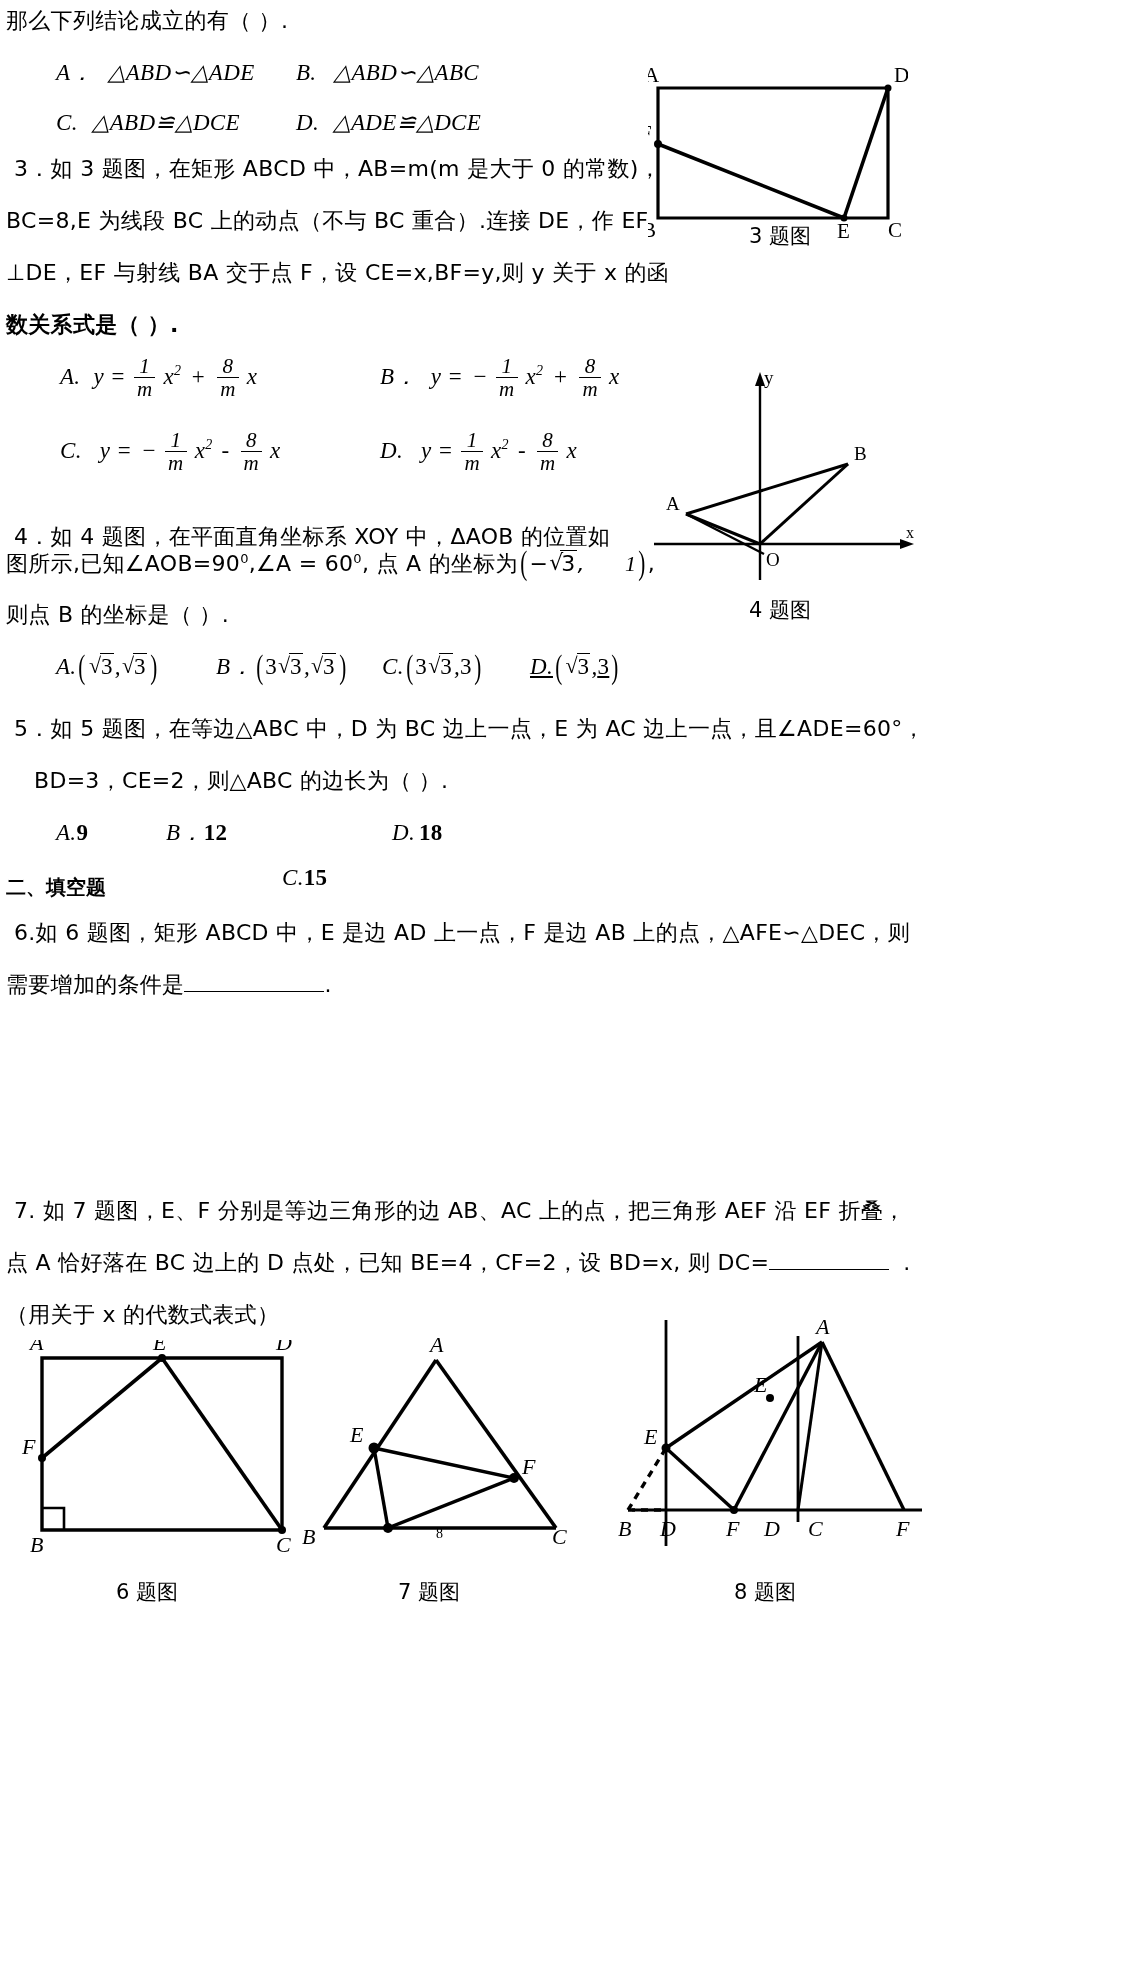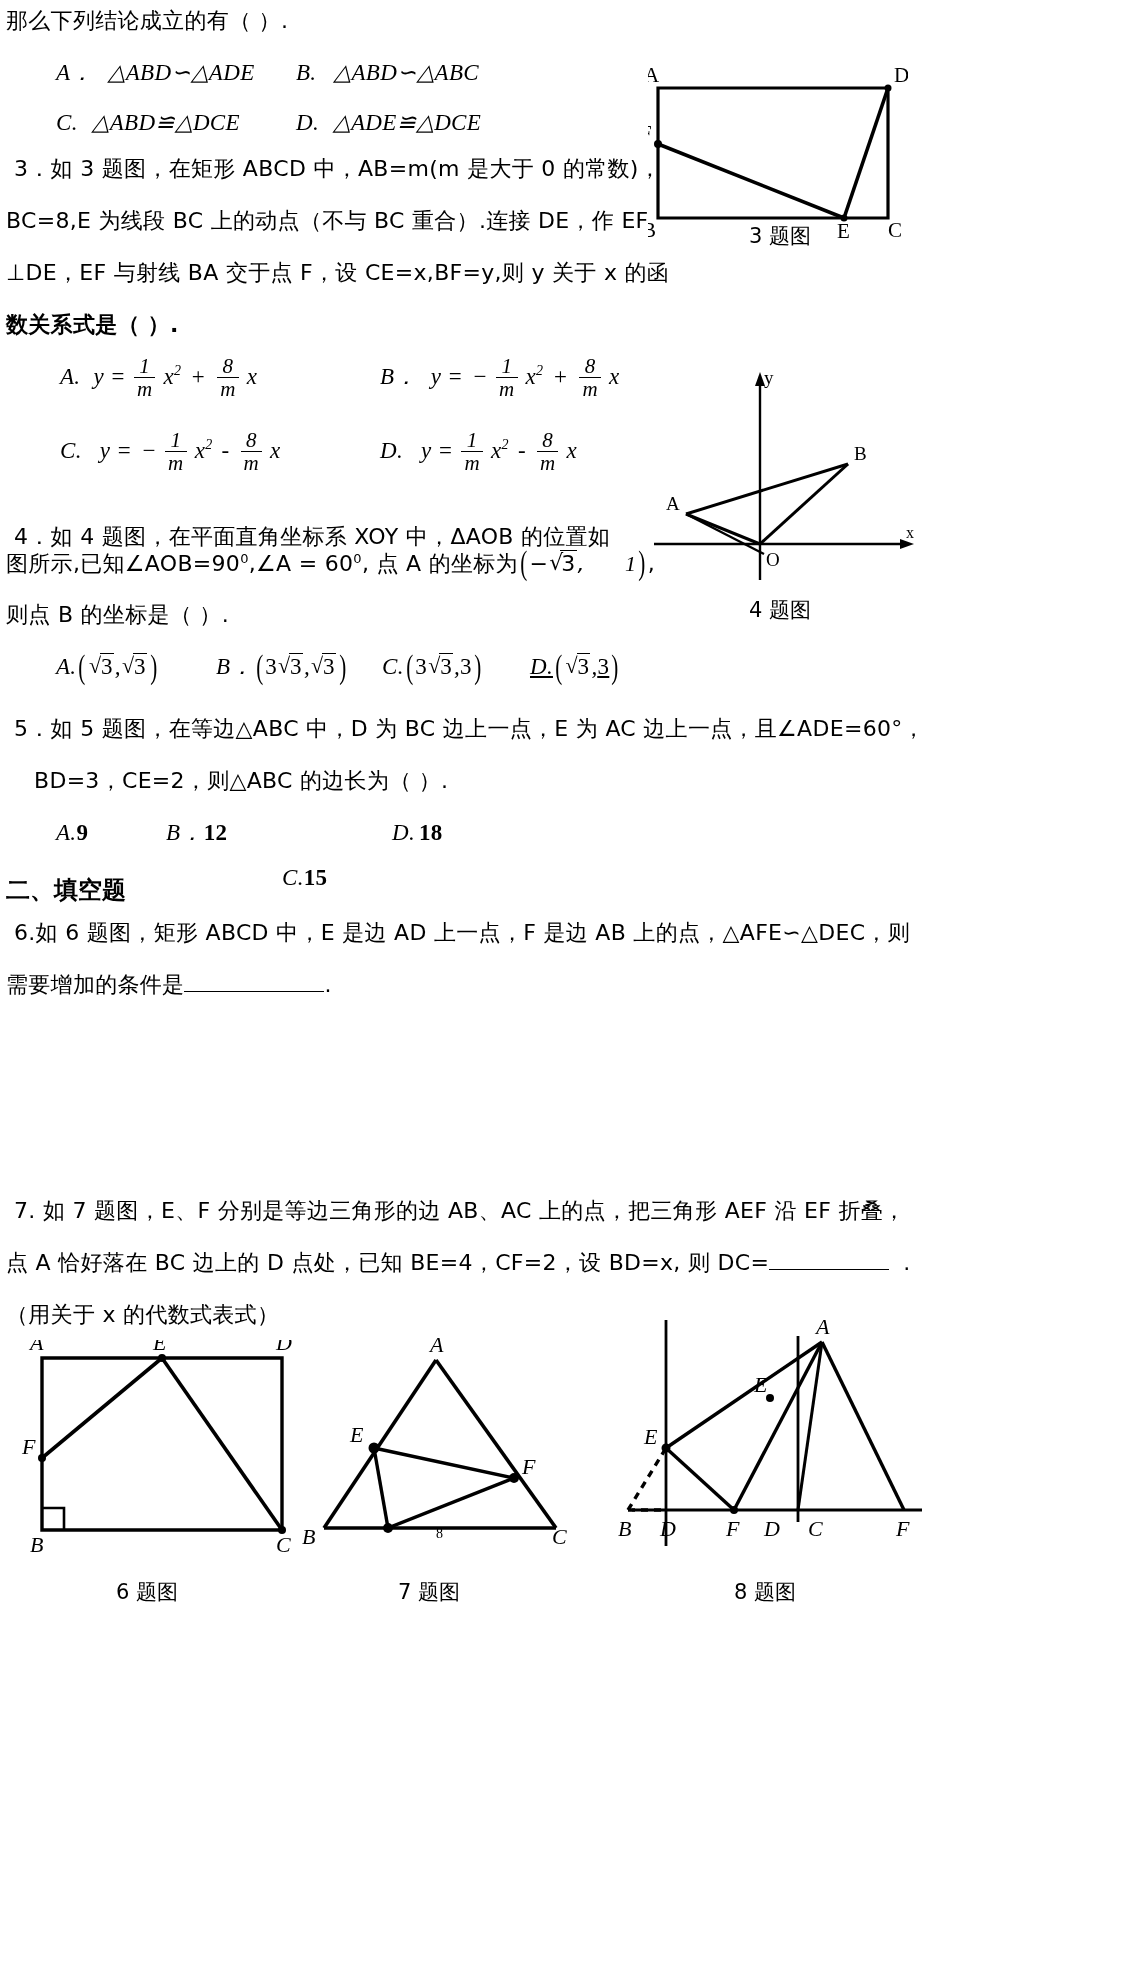--- a/index.html
+++ b/index.html
@@ -30,21 +30,21 @@
     white-space: nowrap;
     letter-spacing: 0.3px;
   }
   .cn { font-family: "DejaVu Sans", "Liberation Sans", sans-serif; font-size: 22px; }
   .mi { font-style: italic; font-family: "Liberation Serif", serif; }
   .bold { font-weight: bold; }
   .sec-head {
     position: absolute;
     font-family: "DejaVu Sans", "Liberation Sans", sans-serif;
     font-weight: bold;
-    font-size: 24px;
+    font-size: 20px;
   }
 
   
   .frac {
     display: inline-block;
     vertical-align: middle;
     text-align: center;
     font-style: italic;
     line-height: 1.05;
     margin: 0 2px;

